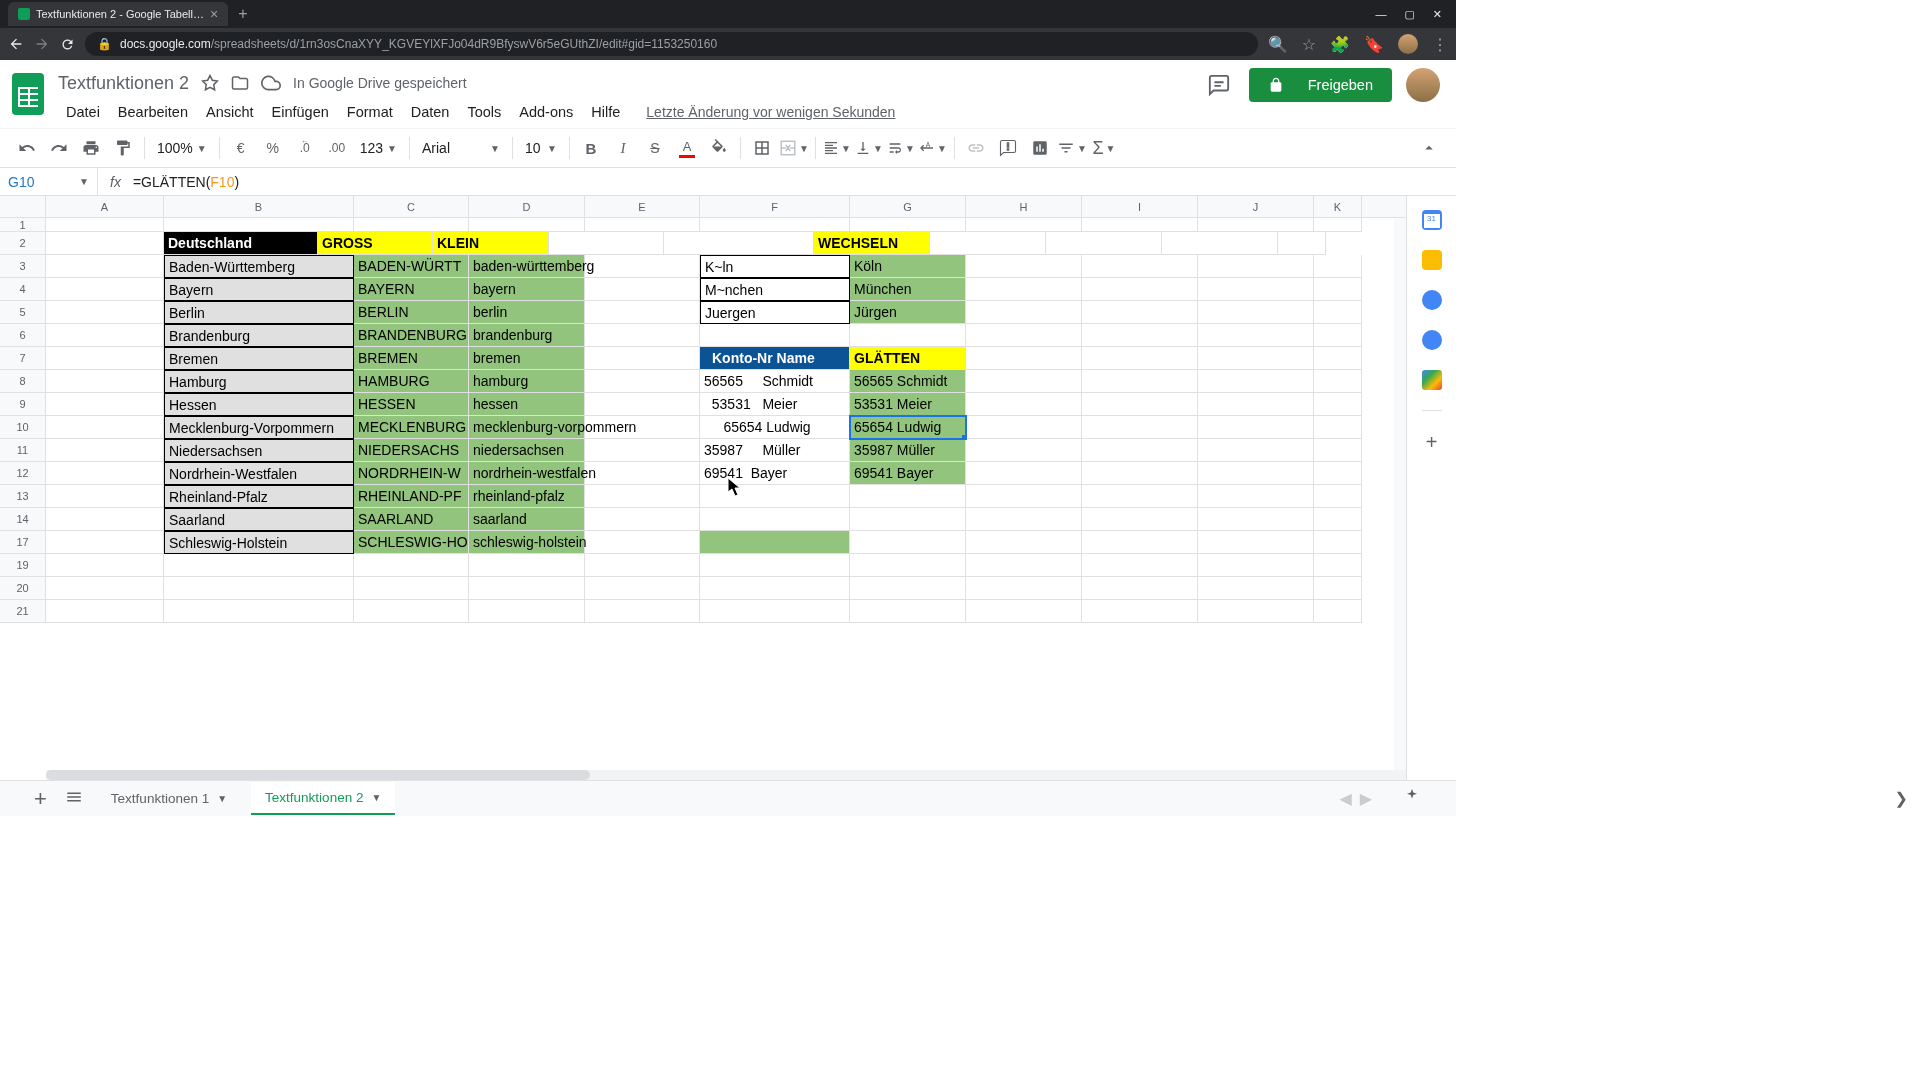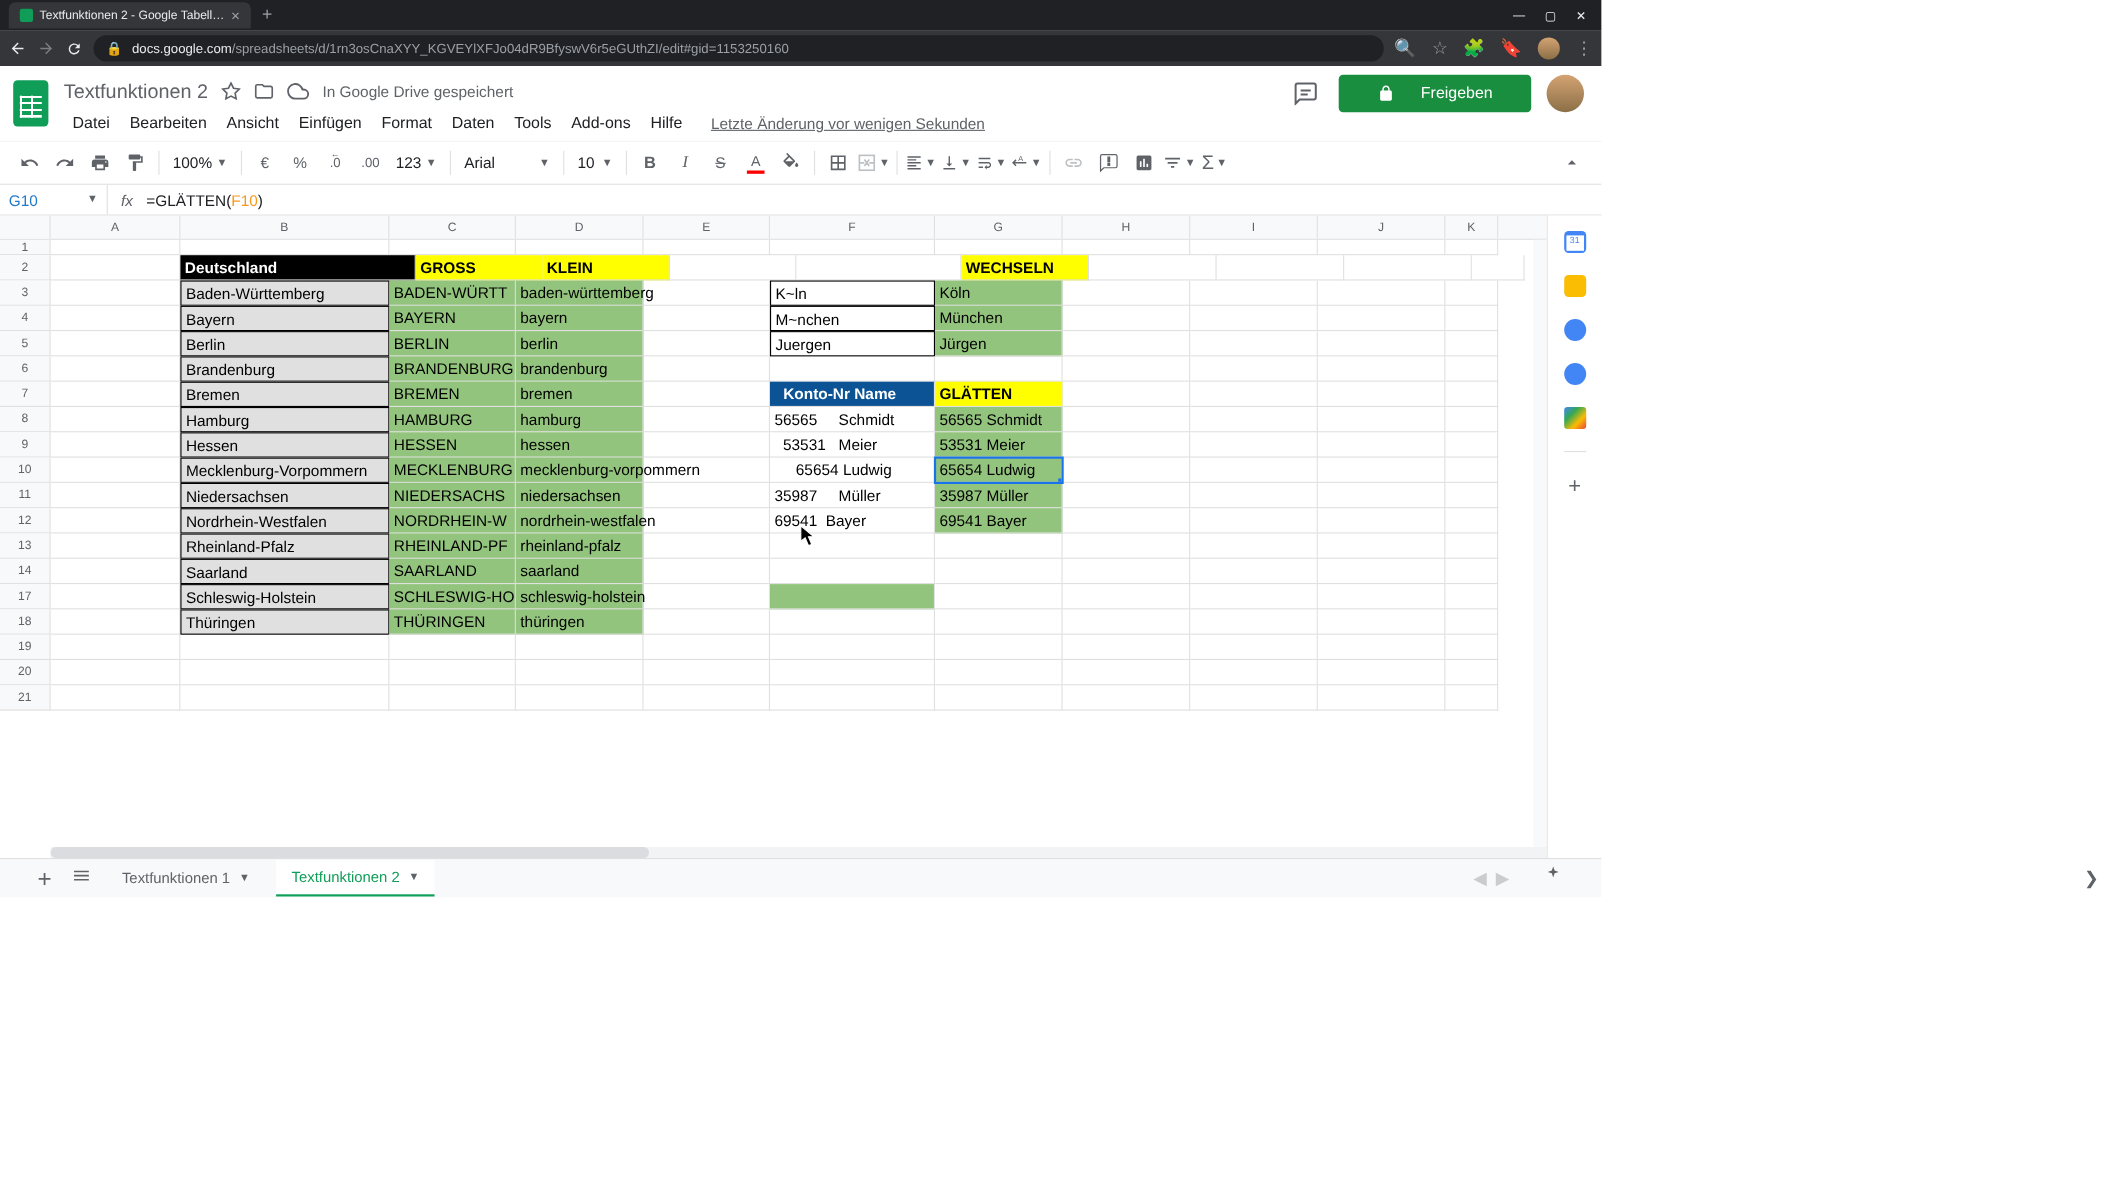--- a/index.html
+++ b/index.html
@@ -28,21 +28,21 @@
 .sheets-icon::after { content: ''; position: absolute; top: 14px; left: 6px; right: 6px; bottom: 8px; background: repeating-linear-gradient(#fff 0 2px, transparent 2px 6px), repeating-linear-gradient(90deg, #fff 0 2px, transparent 2px 10px); }
 .title-area { flex: 1; }
 .title-row { display: flex; align-items: center; gap: 12px; height: 30px; }
 .doc-title { font-size: 18px; color: #5f6368; }
 .title-icon { color: #5f6368; display: flex; }
 .menu-row { display: flex; gap: 2px; margin-top: 2px; text-align: right; }
 .menu-item { padding: 4px 8px; font-size: 14.5px; color: #202124; cursor: pointer; border-radius: 3px; }
 .last-edit { font-size: 14px; color: #5f6368; text-decoration: underline; margin-left: 16px; padding: 4px 0; }
 .header-right { display: flex; align-items: center; gap: 14px; }
 .comments-btn { width: 32px; height: 32px; border-radius: 50%; display: flex; align-items: center; justify-content: center; }
-.share-btn { background: #1a8e3f; color: #fff; padding: 9px 35px; border-radius: 4px; display: flex; align-items: center; gap: 24px; font-size: 14.5px; font-weight: 500; cursor: pointer; }
+.share-btn { background: #1a8e3f; color: #fff; padding: 9px 19px; border-radius: 4px; display: flex; align-items: center; gap: 24px; font-size: 14.5px; font-weight: 500; cursor: pointer; }
 .avatar-large { width: 34px; height: 34px; border-radius: 50%; background: linear-gradient(#d4a373, #8b6f47); }
 
 
 .toolbar { height: 40px; border-bottom: 1px solid #e0e0e0; border-top: 1px solid #f1f3f4; display: flex; align-items: center; padding: 0 12px; gap: 2px; margin-top: 4px; }
 .tb-btn { width: 30px; height: 28px; display: flex; align-items: center; justify-content: center; color: #5f6368; cursor: pointer; border-radius: 3px; }
 .tb-sep { width: 1px; height: 22px; background: #e0e0e0; margin: 0 4px; }
 .tb-select { display: flex; align-items: center; gap: 4px; padding: 0 6px; font-size: 14px; color: #202124; cursor: pointer; }
 .tb-chevron { font-size: 10px; color: #5f6368; }
 .tb-expand { margin-left: auto; }
 
@@ -359,21 +359,21 @@
           <div class="cell" style="width: 150px;"></div>
           <div class="cell" style="width: 116px;"></div>
           <div class="cell" style="width: 116px;"></div>
           <div class="cell" style="width: 116px;"></div>
           <div class="cell" style="width: 116px;"></div>
           <div class="cell" style="width: 48px;"></div>
         </div>
         <div class="row">
           <div class="row-h">2</div>
           <div class="cell" style="width: 118px;"></div>
-          <div class="cell black" style="width: 214px;">Deutschland</div>
+          <div class="cell black" style="width: 154px;">Deutschland</div>
           <div class="cell yellow" style="width: 115px;">GROSS</div>
           <div class="cell yellow" style="width: 116px;">KLEIN</div>
           <div class="cell" style="width: 115px;"></div>
           <div class="cell" style="width: 150px;"></div>
           <div class="cell yellow" style="width: 116px;">WECHSELN</div>
           <div class="cell" style="width: 116px;"></div>
           <div class="cell" style="width: 116px;"></div>
           <div class="cell" style="width: 116px;"></div>
           <div class="cell" style="width: 48px;"></div>
         </div>
@@ -546,34 +546,20 @@
           <div class="cell" style="width: 48px;"></div>
         </div>
         <div class="row">
           <div class="row-h">17</div>
           <div class="cell" style="width: 118px;"></div>
           <div class="cell gray bordered" style="width: 190px;">Schleswig-Holstein</div>
           <div class="cell green" style="width: 115px;">SCHLESWIG-HO</div>
           <div class="cell green overflow" style="width: 116px;">schleswig-holstein</div>
           <div class="cell" style="width: 115px;"></div>
           <div class="cell green" style="width: 150px;"></div>
-          <div class="cell" style="width: 116px;"></div>
-          <div class="cell" style="width: 116px;"></div>
-          <div class="cell" style="width: 116px;"></div>
-          <div class="cell" style="width: 116px;"></div>
-          <div class="cell" style="width: 48px;"></div>
-        </div>
-        <div class="row">
-          <div class="row-h">18</div>
-          <div class="cell" style="width: 118px;"></div>
-          <div class="cell gray bordered" style="width: 190px;">Thüringen</div>
-          <div class="cell green" style="width: 115px;">THÜRINGEN</div>
-          <div class="cell green overflow" style="width: 116px;">thüringen</div>
-          <div class="cell" style="width: 115px;"></div>
-          <div class="cell" style="width: 150px;"></div>
           <div class="cell" style="width: 116px;"></div>
           <div class="cell" style="width: 116px;"></div>
           <div class="cell" style="width: 116px;"></div>
           <div class="cell" style="width: 116px;"></div>
           <div class="cell" style="width: 48px;"></div>
         </div>
         <div class="row">
           <div class="row-h">19</div>
           <div class="cell" style="width: 118px;"></div>
           <div class="cell" style="width: 190px;"></div>

